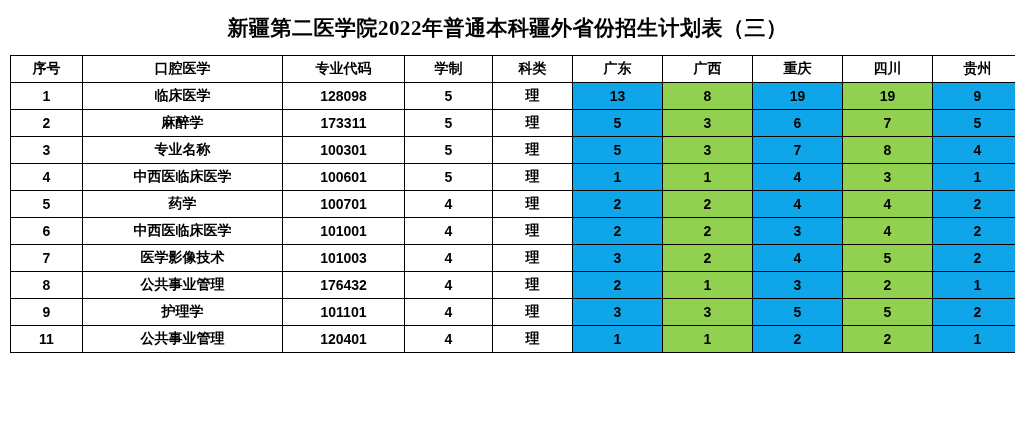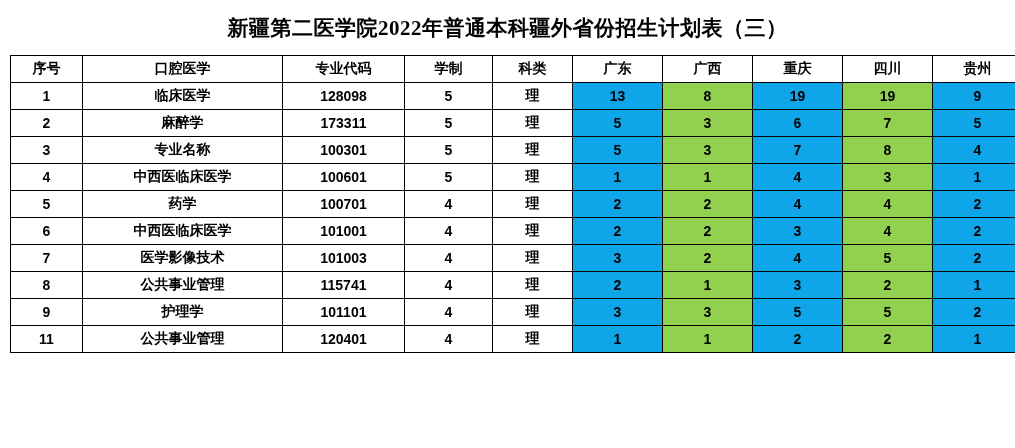--- a/index.html
+++ b/index.html
@@ -189,21 +189,21 @@
         <td class="yellow">3</td>
         <td class="green">2</td>
         <td class="yellow">4</td>
         <td class="green">5</td>
         <td class="yellow">2</td>
       </tr>
 
       <tr>
         <td>8</td>
         <td class="name-cell">公共事业管理</td>
-        <td>115741</td>
+        <td>176432</td>
         <td>4</td>
         <td>理</td>
         <td class="yellow">2</td>
         <td class="green">1</td>
         <td class="yellow">3</td>
         <td class="green">2</td>
         <td class="yellow">1</td>
       </tr>
 
       <tr>

